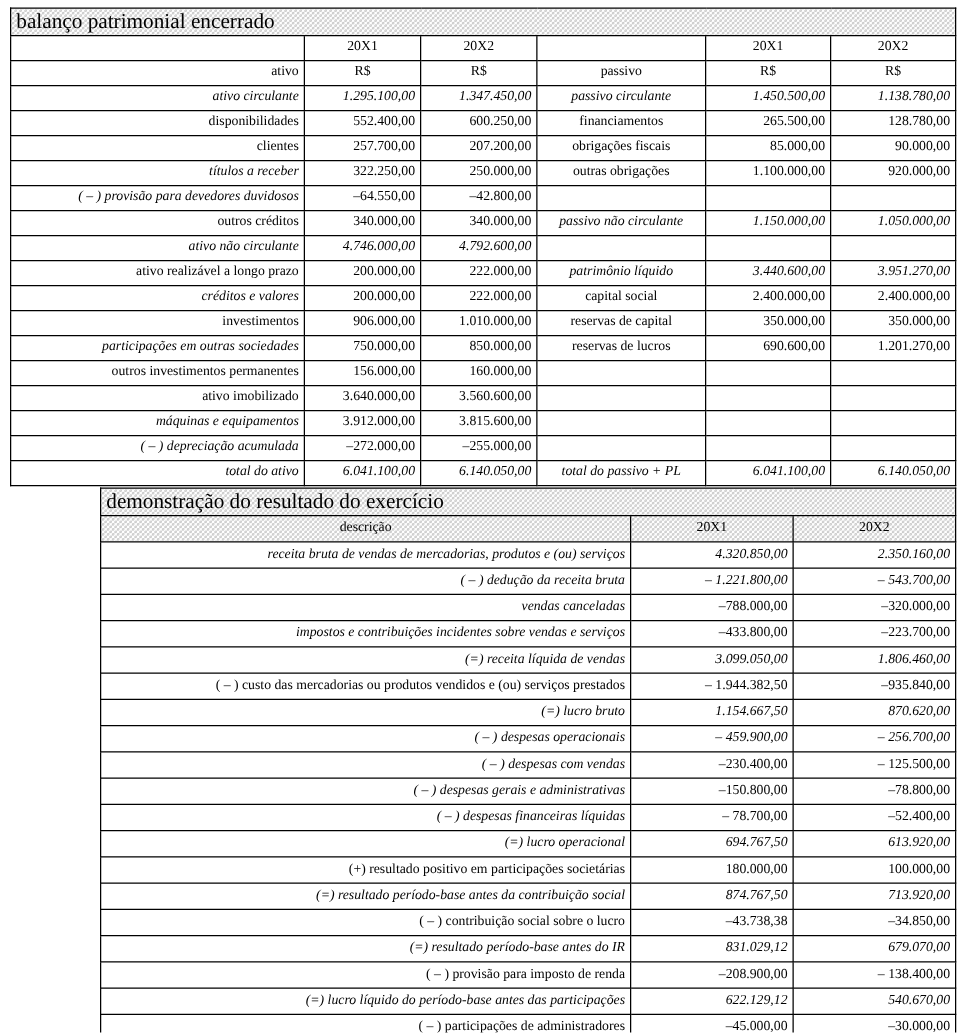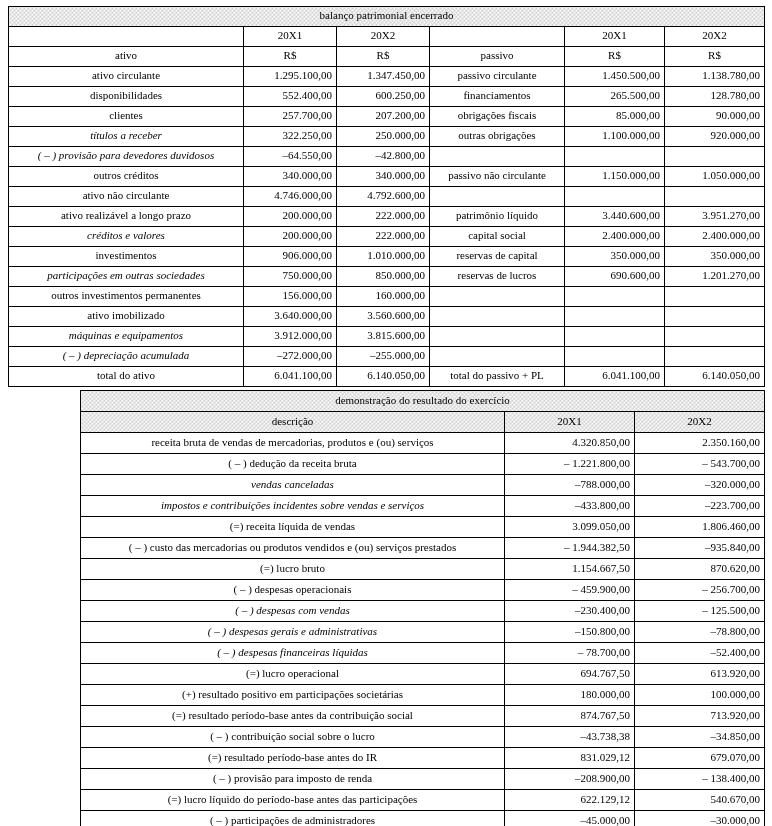--- a/index.html
+++ b/index.html
@@ -42,29 +42,29 @@
   .shade {
     background-color: #ffffff;
     background-image:
       linear-gradient(45deg, #c9c9c9 25%, transparent 25%, transparent 75%, #c9c9c9 75%),
       linear-gradient(45deg, #c9c9c9 25%, transparent 25%, transparent 75%, #c9c9c9 75%);
     background-size: 4px 4px;
     background-position: 0 0, 2px 2px;
   }
 
   .title-cell {
-    text-align: center;
+    text-align: left;
     font-weight: normal;
-    font-size: 11px;
+    font-size: 17px;
     height: 17px;
   }
   .ctr { text-align: center; }
   .rgt { text-align: right; }
-  .lft { text-align: center; }
-  .b   { font-weight: bold; }
+  .lft { text-align: right; }
+  .b   { font-weight: bold; font-style: italic; }
   .ind1 { padding-left: 16px; }
   .ind2 { padding-left: 30px; font-style: italic; }
 
   
   #bp-wrap {
     position: absolute;
     left: 8px;
     top: 6px;
     width: 756px;
   }

